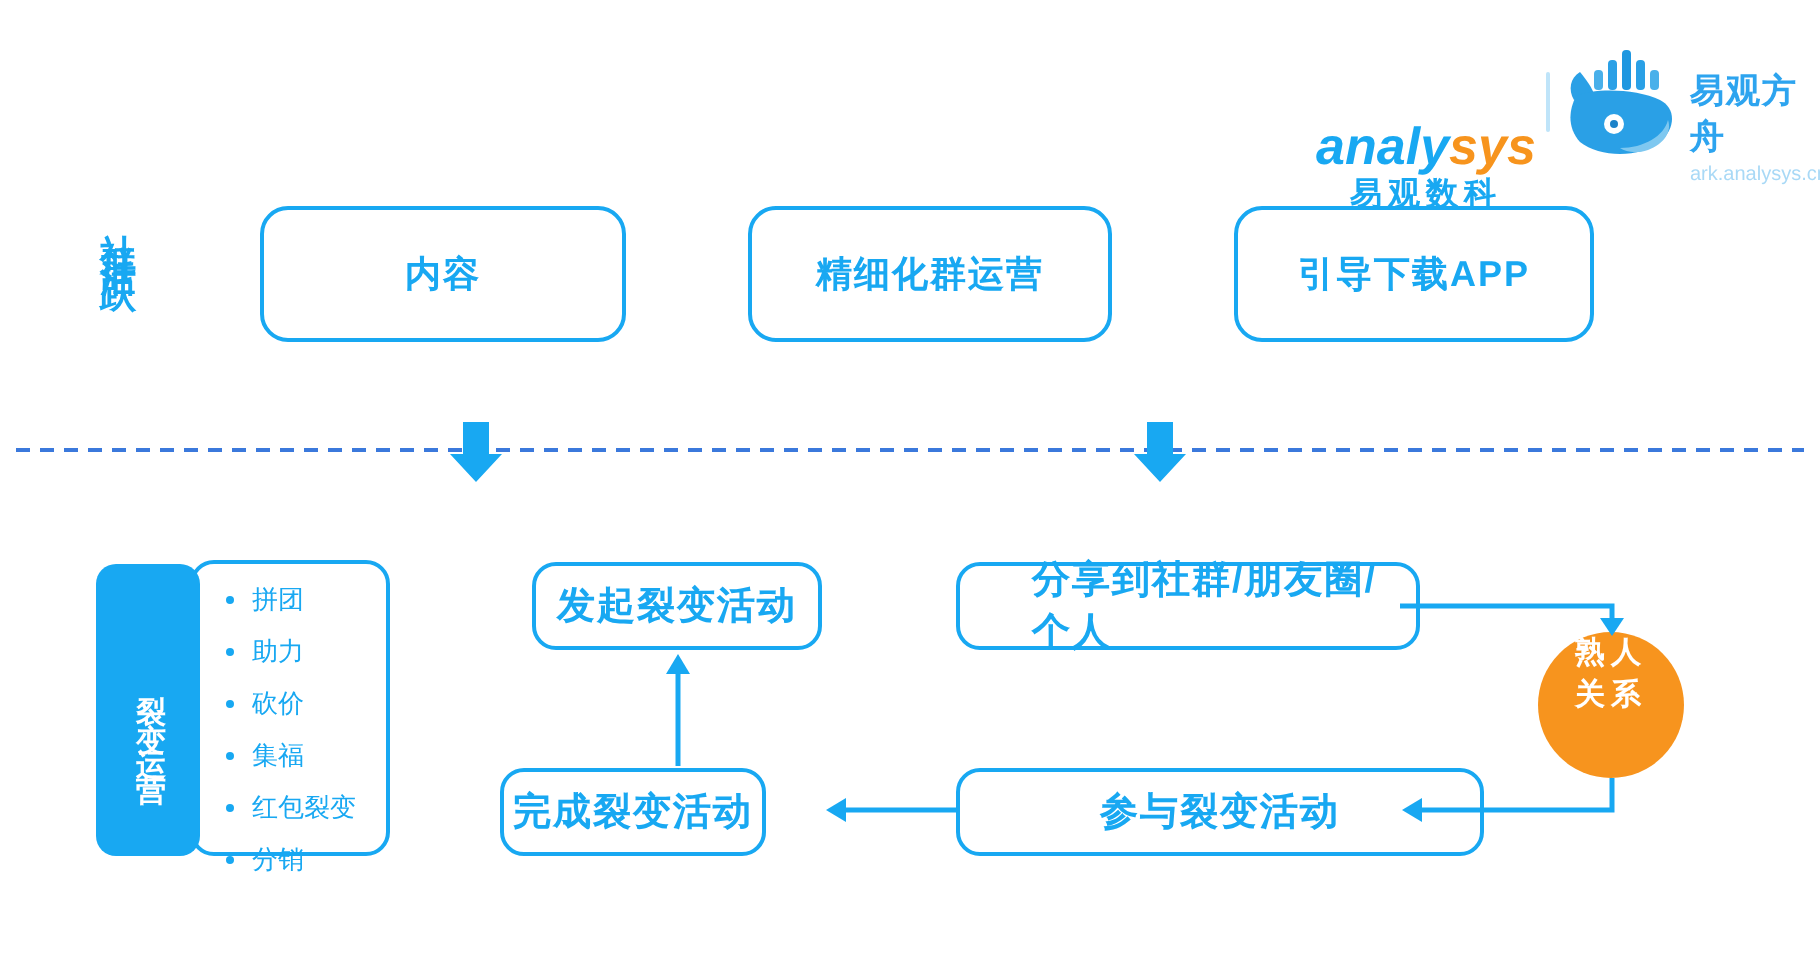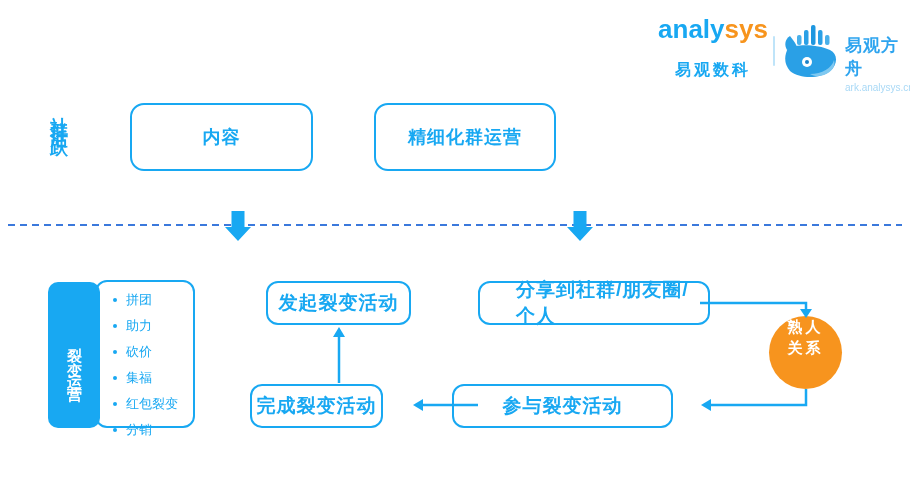--- a/index.html
+++ b/index.html
@@ -3,24 +3,24 @@
 <meta charset="utf-8">
 <style>
   html,body{margin:0;padding:0;background:#f4f4f4;}
   .canvas{
     position:relative;width:910px;height:480px;background:#ffffff;
     font-family:"Liberation Sans","DejaVu Sans",sans-serif;overflow:hidden;
   }
   
   .brand{position:absolute;left:640px;top:14px;width:270px;height:62px;}
   .analysys{position:absolute;left:12px;top:2px;width:122px;text-align:center;}
-  .wordmark{font-weight:bold;font-size:26px;line-height:26px;letter-spacing:0px;}
+  .wordmark{font-style:italic;font-weight:bold;font-size:26px;line-height:26px;letter-spacing:0px;margin-top:44px;}
   .wm-blue{color:#18a8f2;}
   .wm-orange{color:#f7941d;}
-  .company-cn{color:#18a8f2;font-weight:bold;font-size:16px;letter-spacing:3px;margin-top:18px;}
+  .company-cn{color:#18a8f2;font-weight:bold;font-size:16px;letter-spacing:3px;margin-top:1px;}
   .logo-divider{position:absolute;left:133px;top:22px;width:2px;height:30px;background:#bfe4f9;border-radius:1px;}
   .whale{position:absolute;left:140px;top:8px;}
   .ark{position:absolute;left:205px;top:20px;}
   .ark-name{color:#2da4ef;font-size:17px;font-weight:bold;letter-spacing:1px;}
   .ark-url{color:#a9d9f6;font-size:10px;margin-top:2px;}
   
   .v-label{
     position:absolute;writing-mode:vertical-rl;text-orientation:upright;
     color:#18a8f2;font-weight:bold;font-size:18px;letter-spacing:7px;
   }
@@ -32,21 +32,21 @@
     color:#18a8f2;font-weight:bold;
   }
   .tbox{height:68px;top:103px;font-size:18px;letter-spacing:1px;}
   .tbox1{left:130px;width:183px;}
   .tbox2{left:374px;width:182px;}
   .tbox3{left:617px;width:180px;}
   .fbox{height:44px;font-size:19px;letter-spacing:1px;border-radius:12px;}
   .fbox-initiate{left:266px;top:281px;width:145px;}
   .fbox-share{left:478px;top:281px;width:232px;padding-left:36px;}
   .fbox-complete{left:250px;top:384px;width:133px;}
-  .fbox-participate{left:452px;top:384px;width:221px;}
+  .fbox-participate{left:478px;top:384px;width:264px;}
   
   .tactics-box{
     position:absolute;left:95px;top:280px;width:100px;height:148px;box-sizing:border-box;
     border:2px solid #18a8f2;border-radius:12px;background:#fff;
   }
   .fission-panel{
     position:absolute;left:48px;top:282px;width:52px;height:146px;
     background:#18a8f2;border-radius:10px;display:flex;align-items:center;justify-content:center;
   }
   .fission-panel .v-text{
@@ -95,20 +95,21 @@
     </svg>
     <div class="ark">
       <div class="ark-name">易观方舟</div>
       <div class="ark-url">ark.analysys.cn</div>
     </div>
   </div>
 
   <div class="v-label top">社群活跃</div>
   <div class="obox tbox tbox1">内容</div>
   <div class="obox tbox tbox2">精细化群运营</div>
+  <div class="obox tbox tbox3">引导下载APP</div>
 
   <div class="tactics-box"></div>
   <div class="fission-panel">
     <span class="v-text">裂变运营</span>
   </div>
   <div class="tactics-list">
     <div class="tactic">
         <span class="dot"></span>
         <span>拼团</span>
       </div>

